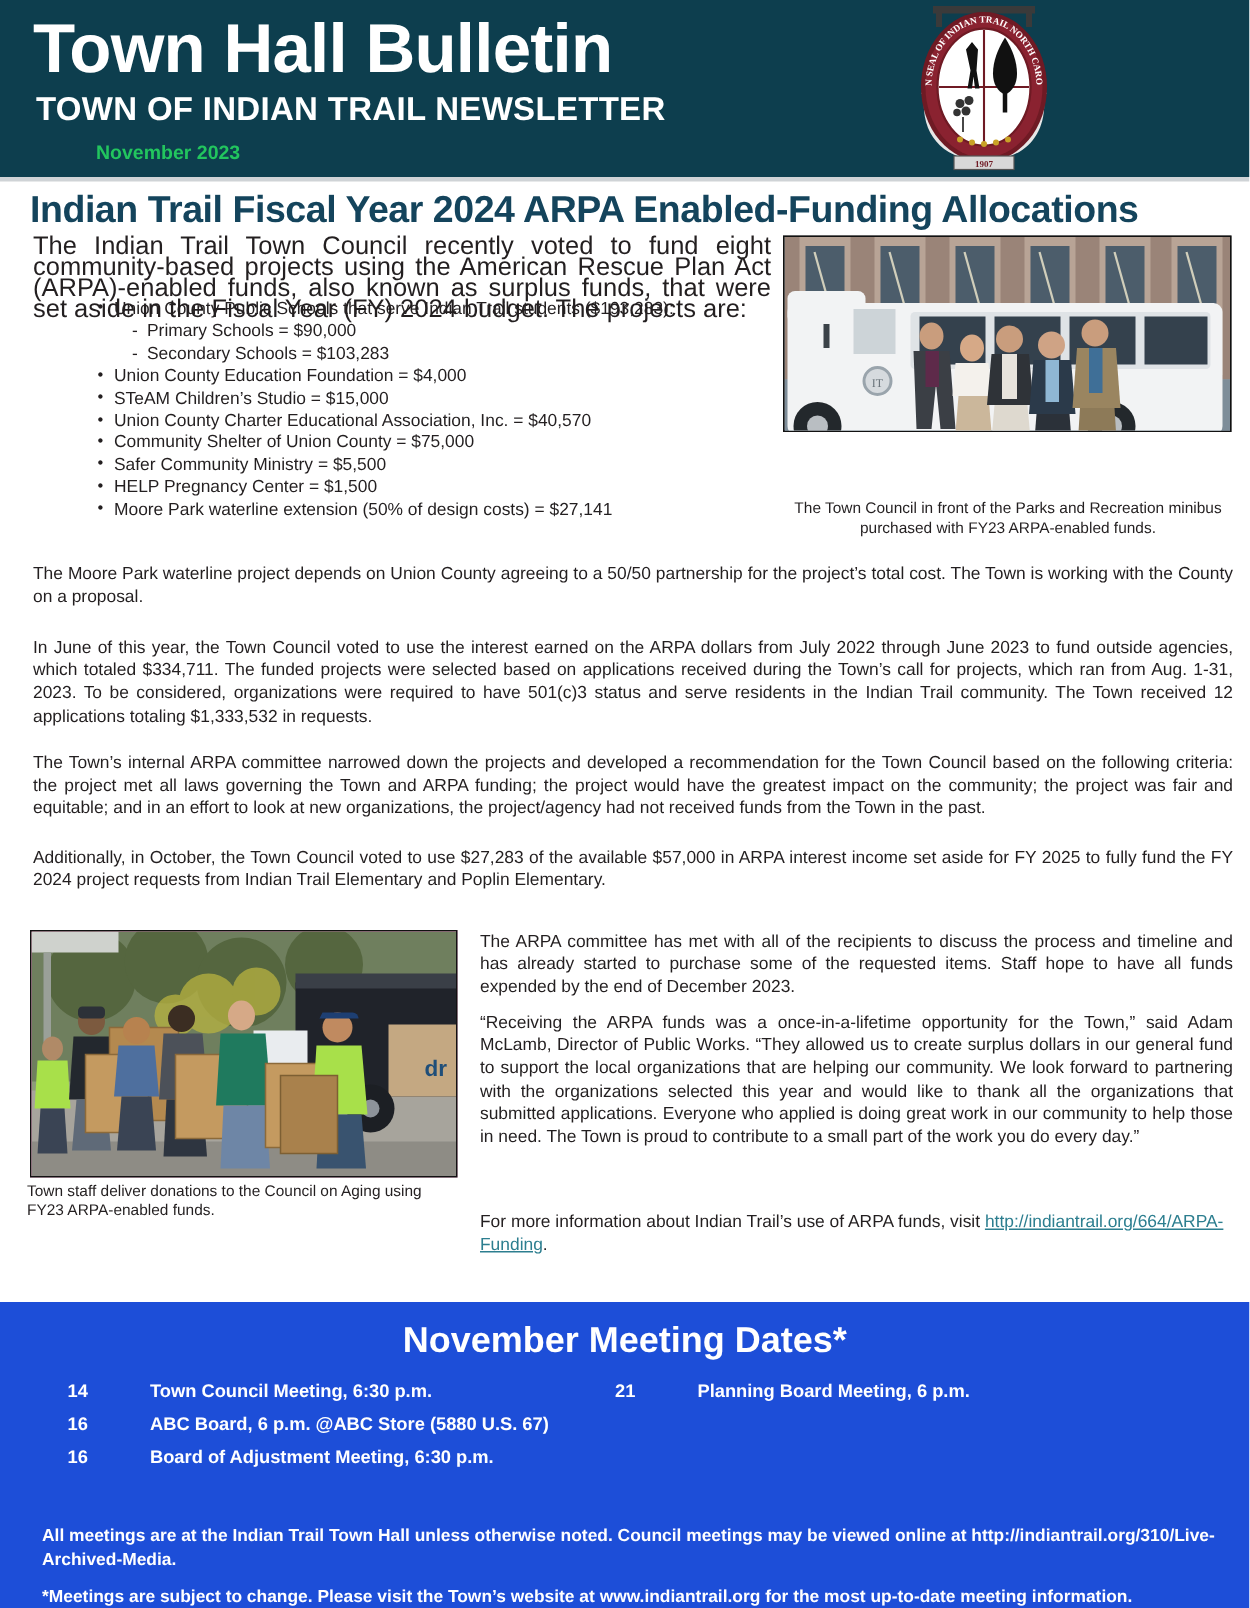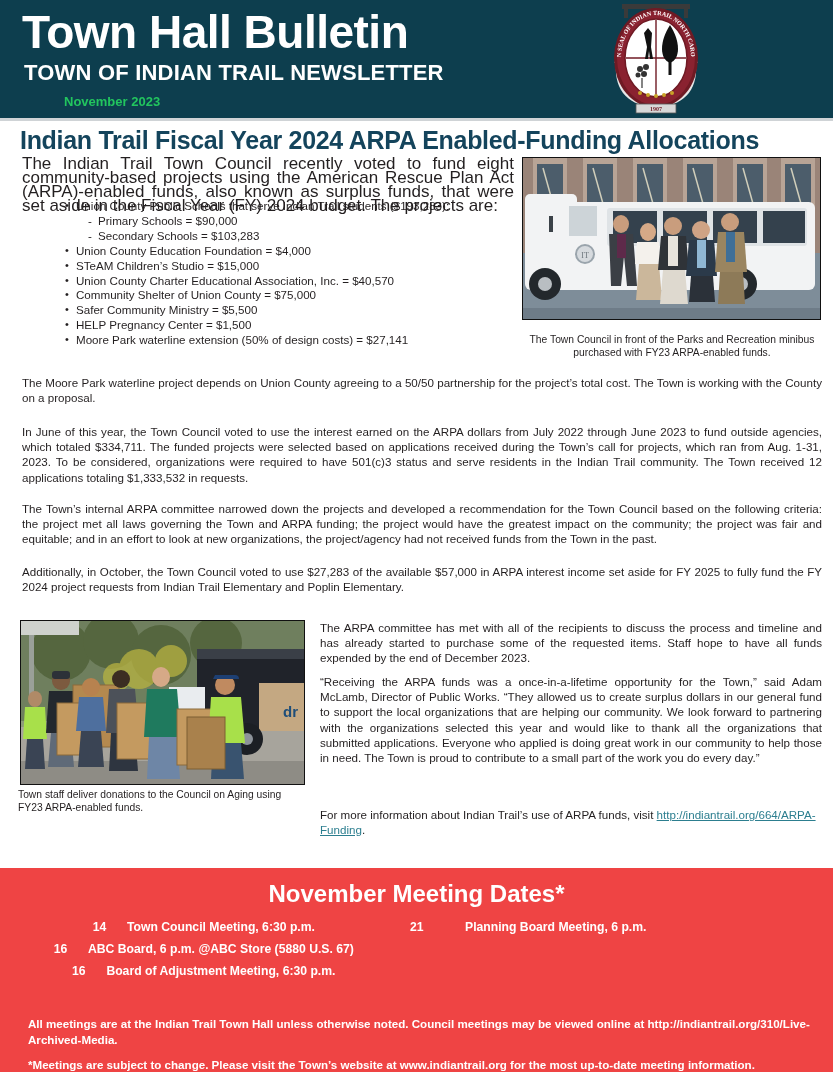--- a/index.html
+++ b/index.html
@@ -61,21 +61,21 @@
   .bullets .b:before{
     content:"\2022"; position:absolute; left:1px; top:-1px; font-size:11px;
   }
   .bullets .sub{ padding-left:34px; position:relative; }
   .bullets .sub:before{
     content:"-"; position:absolute; left:24px; top:0;
   }
 
   
   .photo1{
-    position:absolute; left:522px; top:157px; width:299px; height:163px;
+    position:absolute; left:522px; top:157px; width:299px; height:131px;
     border:1px solid #111; overflow:hidden; background:#737373;
   }
   .cap1{
     position:absolute; left:522px; top:334px; width:300px;
     font-size:10.3px; line-height:12.5px; text-align:center; color:#231f20;
   }
 
   .para{
     position:absolute; left:22px; width:800px;
     font-size:11.6px; line-height:15.2px; color:#231f20;
@@ -102,29 +102,29 @@
     text-align:justify;
   }
   #r1{ top:620px; }
   #r2{ top:674px; }
   #r3{ top:807px; text-align:left; }
   .link{ color:#2c7e8f; }
 
   
   .footer{
     position:absolute; left:0; top:868px; width:833px; height:204px;
-    background:#ef4444; color:#ffffff;
+    background:#1d4ed8; color:#ffffff;
   }
   .foot-title{
     position:absolute; left:0; top:12px; width:833px; text-align:center;
     font-size:24px; font-weight:bold; color:#ffffff;
   }
   .meetings{ position:absolute; left:0; top:48px; width:833px; }
   .mcol{ position:absolute; }
-  .mcol.left{ left:33px;text-align:center; }
+  .mcol.left{ left:45px; }
   .mcol.right{ left:410px; }
   .mrow{ font-size:12.2px; font-weight:bold; line-height:22px; white-space:nowrap; }
   .mrow .d{ display:inline-block; width:55px; }
   .foot-note{
     position:absolute; left:28px; width:790px;
     font-size:11.6px; font-weight:bold; line-height:16px; color:#ffffff;margin-top:12px;
   }
   #fn1{ top:136px; }
   #fn2{ top:177px; }
 </style>

